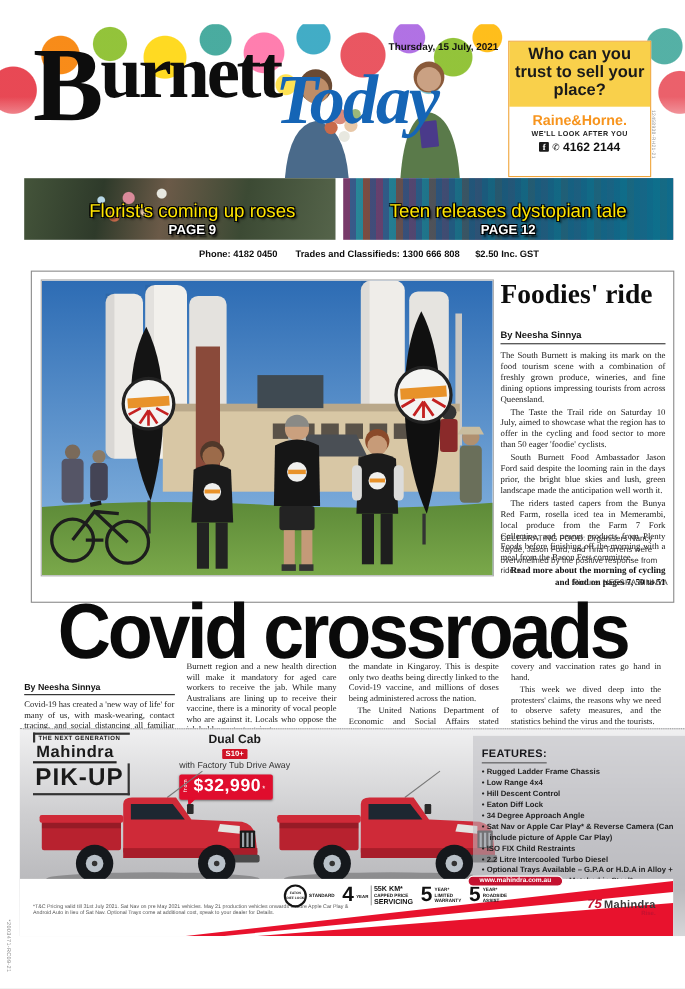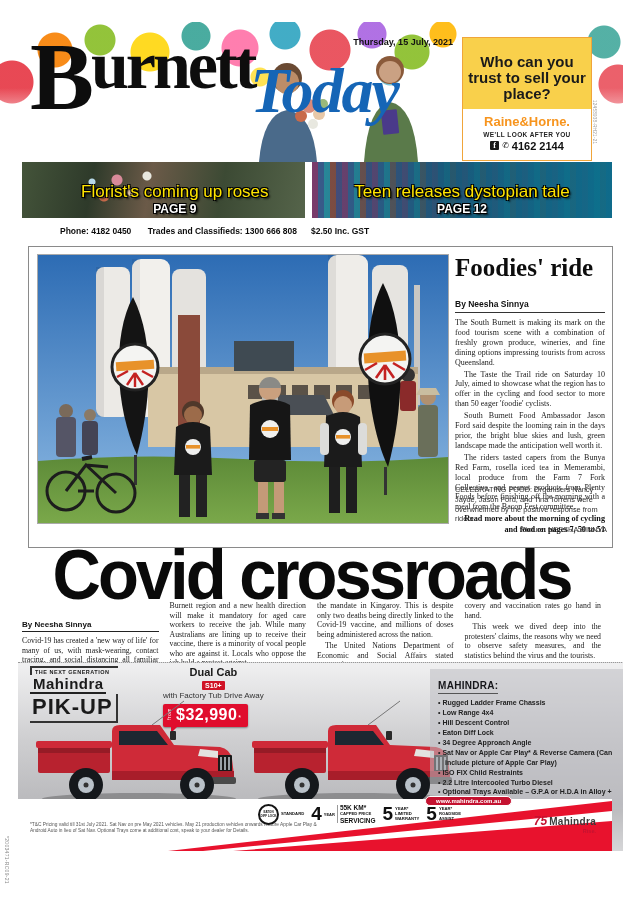--- a/index.html
+++ b/index.html
@@ -31,21 +31,21 @@
   .logo-b{font:bold 96px/0.78 "Liberation Serif",serif;letter-spacing:-4px;color:#0d0d0d;}
   .logo-rest{display:flex;flex-direction:column;margin-left:1px;}
   .logo-south{font:bold 25px/1 "Liberation Serif",serif;letter-spacing:2px;margin:3px 0 0 3px;color:#0d0d0d;}
   .logo-urnett{font:bold 68px/0.74 "Liberation Serif",serif;letter-spacing:-3px;color:#0d0d0d;}
   .logo-today{font:bold italic 64px/0.9 "Liberation Serif",serif;color:#1565b6;margin:22px 0 0 -4px;letter-spacing:-2px;}
   .cutout{position:absolute;z-index:1;}
 
   
   .rh-ad{position:absolute;left:462px;top:37px;width:128px;height:122px;border:1px solid #f0a53a;
          background:#fff;z-index:4;text-align:center;}
-  .rh-top{background:#f9d04b;padding:16px 4px 6px;}
+  .rh-top{background:#f9d04b;padding:4px 4px 6px;}
   .rh-head{font-size:15px;font-weight:bold;line-height:1.08;color:#1a1a1a;}
   .rh-brand{color:#f7941d;font-weight:bold;font-size:13px;margin-top:5px;}
   .rh-tag{font-size:6.5px;font-weight:bold;letter-spacing:.4px;margin-top:2px;color:#222;}
   .rh-phone-row{display:flex;justify-content:center;align-items:center;gap:3px;margin-top:2px;}
   .rh-fb{display:inline-block;width:9px;height:9px;background:#1a1a1a;color:#fff;font:bold 8px/9px "Liberation Serif",serif;border-radius:1px;}
   .rh-call{font-size:8px;}
   .rh-phone{font-size:11px;font-weight:bold;}
   .vert-code{position:absolute;writing-mode:vertical-rl;font-size:4.5px;color:#999;letter-spacing:.3px;}
   .rh-code{left:592px;top:100px;}
   .page-code{left:4px;top:836px;color:#888;font-size:5px;}
@@ -66,21 +66,21 @@
       linear-gradient(90deg,rgba(20,60,90,0) 0%,rgba(18,90,120,.82) 45%,rgba(10,110,140,.92) 100%),
       repeating-linear-gradient(90deg,#7a3a6a 0 6px,#3a5a8a 6px 12px,#2a8a9a 12px 18px,#8a4a3a 18px 24px,#4a4a7a 24px 30px);}
   .teaser-text{position:absolute;bottom:2px;left:0;width:100%;text-align:center;}
   .teaser-left .teaser-text{left:10%;width:88%;}
   .teaser-title{font-size:17px;font-weight:normal;color:#ffe500;
     text-shadow:-1px -1px 0 #000,1px -1px 0 #000,-1px 1px 0 #000,1px 1px 0 #000,2px 2px 2px rgba(0,0,0,.85);}
   .teaser-page{font-size:12px;font-weight:bold;color:#fff;margin-top:0px;
     text-shadow:-1px -1px 0 #000,1px -1px 0 #000,-1px 1px 0 #000,1px 1px 0 #000,2px 2px 2px rgba(0,0,0,.85);}
 
   
-  .info-strip{position:absolute;left:28px;right:12px;top:226px;display:flex;justify-content:flex-start;
+  .info-strip{position:absolute;left:28px;right:12px;top:226px;display:flex;justify-content:center;
               font-size:8.5px;font-weight:bold;color:#0d0d0d;padding-left:32px;}
   .info-left span{margin-right:14px;}
 
   
   .story-box{position:absolute;left:28px;top:246px;width:583px;height:300px;border:1px solid #8a8a8a;background:#fff;}
   .main-photo{position:absolute;left:8px;top:7px;width:410px;height:268px;border:1px solid #aaa;overflow:hidden;}
   .story-col{position:absolute;left:426px;top:6px;width:150px;}
   .story-head{font:bold 25px/1 "Liberation Serif",serif;color:#0d0d0d;margin:2px 0 8px;}
   .byline{font-size:8.5px;font-weight:bold;border-bottom:1px solid #333;padding-bottom:3px;margin-bottom:5px;margin-top:19px;}
   .serif-copy p{font:8px/1.24 "Liberation Serif",serif;text-align:justify;margin:0 0 2px;color:#1a1a1a;}
@@ -424,21 +424,21 @@
           <circle cx="163" cy="80" r="17" fill="#15181c"></circle>
             <circle cx="163" cy="80" r="8" fill="#b9c1c9"></circle>
             <circle cx="163" cy="80" r="2.5" fill="#333"></circle>
         </g>
       </defs>
       <use href="#truck" x="0" y="8"></use>
       <use href="#truck" x="216" y="8"></use>
     </svg>
 
     <div class="features">
-      <div class="features-title">MAHINDRA:</div>
+      <div class="features-title">FEATURES:</div>
       <ul>
         <li>Rugged Ladder Frame Chassis</li>
         <li>Low Range 4x4</li>
         <li>Hill Descent Control</li>
         <li>Eaton Diff Lock</li>
         <li>34 Degree Approach Angle</li>
         <li>Sat Nav or Apple Car Play* &amp; Reverse Camera (Can include picture of Apple Car Play)</li>
         <li>ISO FIX Child Restraints</li>
         <li>2.2 Litre Intercooled Turbo Diesel</li>
         <li>Optional Trays Available – G.P.A or H.D.A in Alloy + Galvanized or Colour Matched in Steel*</li>

